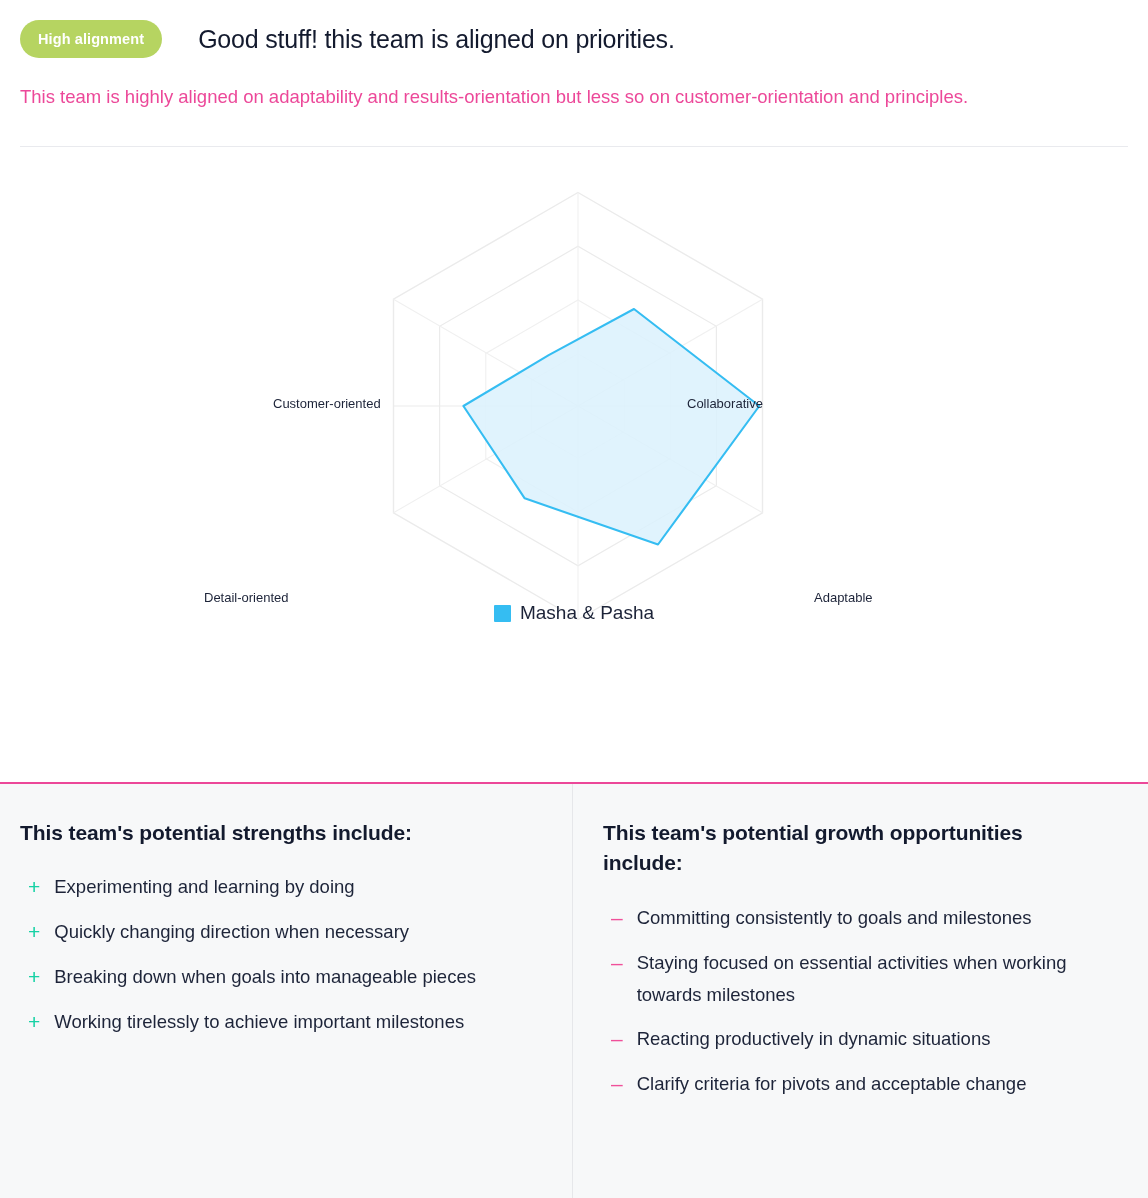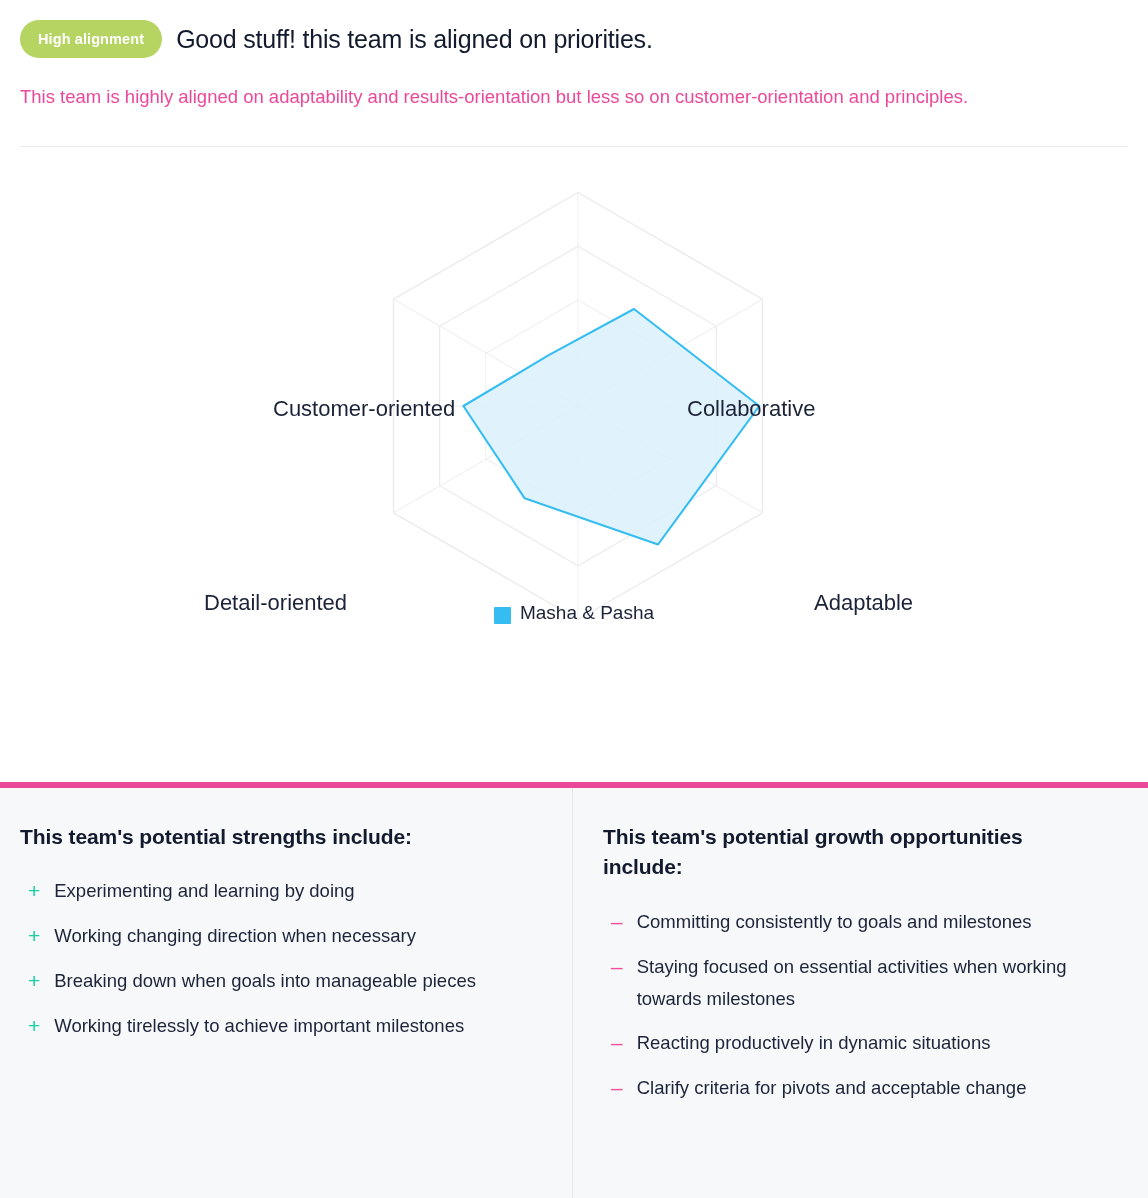--- a/index.html
+++ b/index.html
@@ -9,21 +9,21 @@
     width: 1148px; height: 1198px;
     background: #ffffff;
     font-family: "Liberation Sans", sans-serif;
     color: #161d33;
     -webkit-font-smoothing: antialiased;
   }
   .page { width: 1148px; height: 1198px; position: relative; overflow: hidden; background:#fff; }
 
   
   .header { padding: 20px 20px 0 20px; }
-  .header-row { display: flex; align-items: center; gap: 14px; text-align: center; }
+  .header-row { display: flex; align-items: center; gap: 36px; text-align: center; }
   .badge {
     display: inline-flex; align-items: center; justify-content: center;
     background: #b6d461; color: #ffffff;
     font-size: 14.5px; font-weight: 600; letter-spacing: .1px;
     border-radius: 999px; padding: 8px 18px 9px 18px;
     height: 38px; white-space: nowrap;
   }
   .headline {
     font-size: 25px; font-weight: 400; letter-spacing: -.2px;
     color: #131a2e; margin: 0;
@@ -34,33 +34,33 @@
     color: #ec4899; max-width: 1020px; font-weight: 400;
   }
   .divider { margin-top: 32px; height: 1px; background: #e9eaee; width: 100%; }
 
   
   .chart-section { position: relative; height: 590px; background:#fff; }
   .radar-wrap { position: relative; width: 1148px; height: 500px; }
   svg.radar { position: absolute; left: 0; top: 0; }
   .axis-label {
     position: absolute;
-    font-size: 22px; color: #1c2338; white-space: nowrap; font-weight: 400;
+    font-size: 13px; color: #1c2338; white-space: nowrap; font-weight: 400;
   }
   .legend {
     position: absolute; left: 0; right: 0; top: 455px;
-    display: flex; align-items: flex-end; justify-content: center; gap: 9px;
+    display: flex; align-items: center; justify-content: center; gap: 9px;
   }
   .legend-swatch { width: 17px; height: 17px; background: #35bdf2; display: inline-block; border-radius: 1px; }
   .legend-label { font-size: 19px; color: #1c2338; }
 
   
   .bottom {
     position: absolute; left: 0; right: 0; top: 782px; bottom: 0;
-    background: #f7f8f9; border-top: 6px solid #ec4899;
+    background: #f7f8f9; border-top: 2px solid #ec4899;
     display: flex;
     justify-content: space-between;
   }
   .col { padding: 34px 28px 20px 20px; position: relative; }
   .col.left { width: 572px; }
   .col.right { width: 576px; border-left: 1px solid #e6e7ea; padding-left: 30px; }
   .col-title {
     font-size: 21px; font-weight: 700; color: #131a2e;
     margin: 0 0 10px 0; line-height: 1.45; letter-spacing: -.1px;
   }
@@ -133,21 +133,21 @@
   <div class="bottom">
     <div class="col left">
       <h2 class="col-title">This team's potential strengths include:</h2>
       <ul class="items" id="strengths-list">
           <li>
             <span class="marker plus">+</span>
             <span class="item-text">Experimenting and learning by doing</span>
           </li>
           <li>
             <span class="marker plus">+</span>
-            <span class="item-text">Working changing direction when necessary</span>
+            <span class="item-text">Quickly changing direction when necessary</span>
           </li>
           <li>
             <span class="marker plus">+</span>
             <span class="item-text">Breaking down when goals into manageable pieces</span>
           </li>
           <li>
             <span class="marker plus">+</span>
             <span class="item-text">Working tirelessly to achieve important milestones</span>
           </li>
         </ul>

